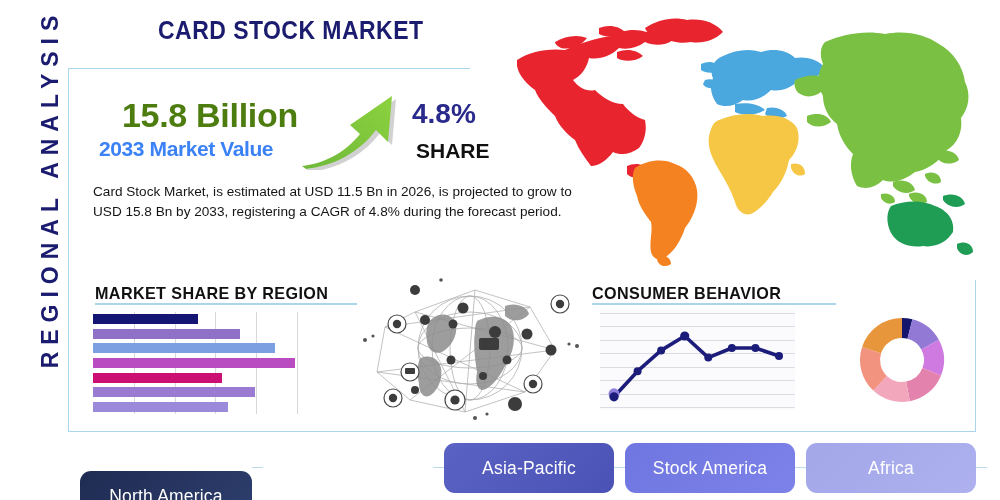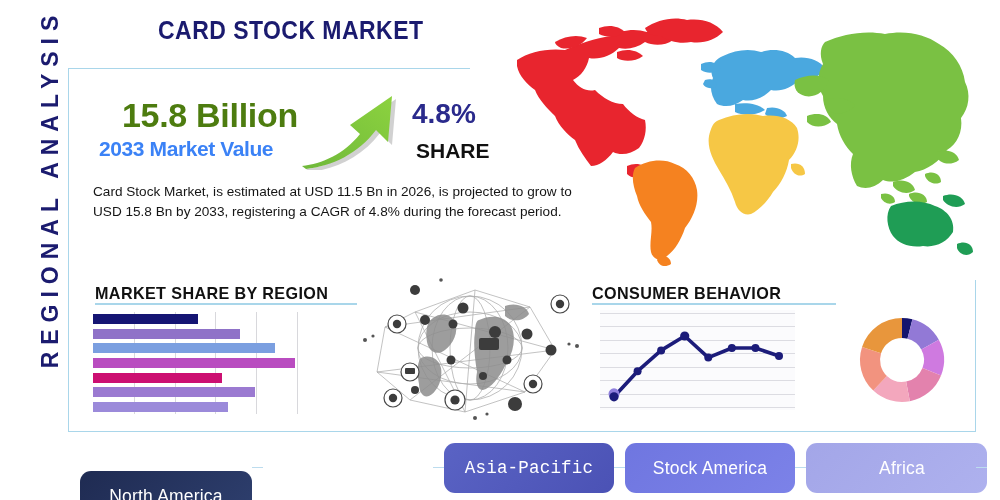--- a/index.html
+++ b/index.html
@@ -365,21 +365,21 @@
         <path d="M57.87001521260043,91.25606453060493 A42,42 0 0 1 21.249021550995074,80.61668235169928 L34.93996366956885,66.03730980327106 A22,22 0 0 0 54.12238892088594,71.61031951603115 Z" fill="#f3a7bd"></path>
         <path d="M21.249021550995074,80.61668235169928 A42,42 0 0 1 10.055626315603547,37.021286236252216 L29.07675664150662,43.20162612375116 A22,22 0 0 0 34.93996366956885,66.03730980327106 Z" fill="#f2937f"></path>
         <path d="M10.055626315603547,37.021286236252216 A42,42 0 0 1 49.99999999999999,8 L49.99999999999999,28 A22,22 0 0 0 29.07675664150662,43.20162612375116 Z" fill="#e8963c"></path>
       </svg>
   </div>
 
   <div class="regions">
       <div class="region-btn" style="left: 0px; width: 172px; background: linear-gradient(135deg, rgb(31, 43, 82), rgb(46, 63, 110)); margin-top: 28px;">North America</div>
       <div class="region-connector" style="left: 172px; width: 11px;"></div>
       <div class="region-connector" style="left: 353px; width: 11px;"></div>
-      <div class="region-btn" style="left: 364px; width: 170px; background: linear-gradient(135deg, rgb(90, 99, 196), rgb(75, 82, 181)); font-family: Liberation Mono, monospace;">Asia-Pacific</div>
+      <div class="region-btn" style="left: 364px; width: 170px; background: linear-gradient(135deg, rgb(90, 99, 196), rgb(75, 82, 181));">Asia-Pacific</div>
       <div class="region-connector" style="left: 534px; width: 11px;"></div>
       <div class="region-btn" style="left: 545px; width: 170px; background: linear-gradient(135deg, rgb(111, 118, 224), rgb(124, 130, 232));">Stock America</div>
       <div class="region-connector" style="left: 715px; width: 11px;"></div>
-      <div class="region-btn" style="left: 726px; width: 170px; background: linear-gradient(135deg, rgb(163, 166, 232), rgb(174, 177, 238)); padding-left: 11px;">Africa</div>
+      <div class="region-btn" style="left: 726px; width: 170px; background: linear-gradient(135deg, rgb(163, 166, 232), rgb(174, 177, 238));">Africa</div>
       <div class="region-connector" style="left: 896px; width: 11px;"></div>
     </div>
 
 </div>
 
 </body></html>

